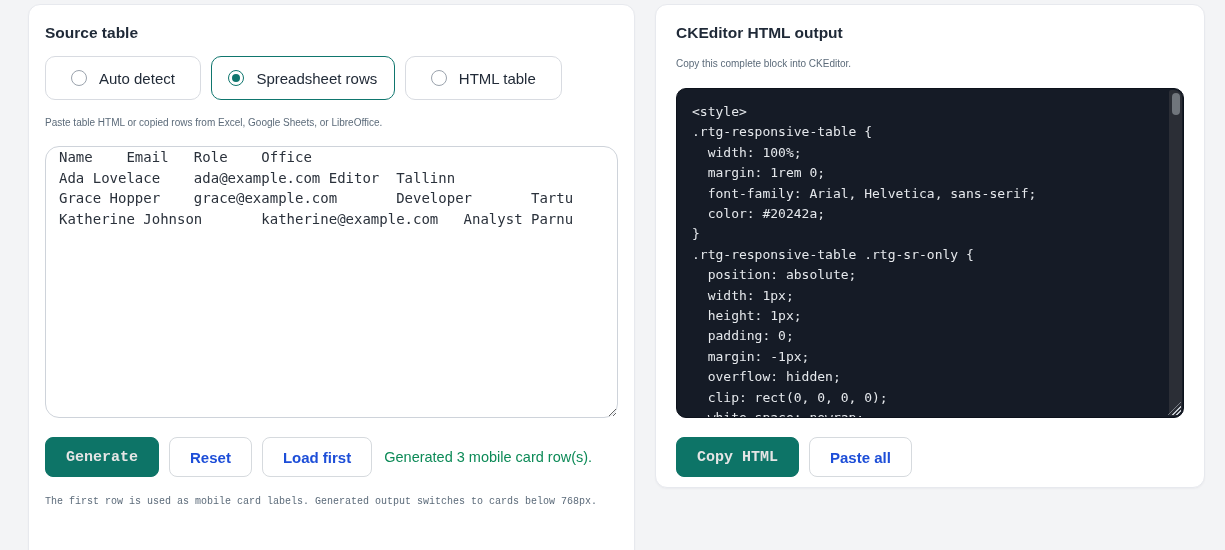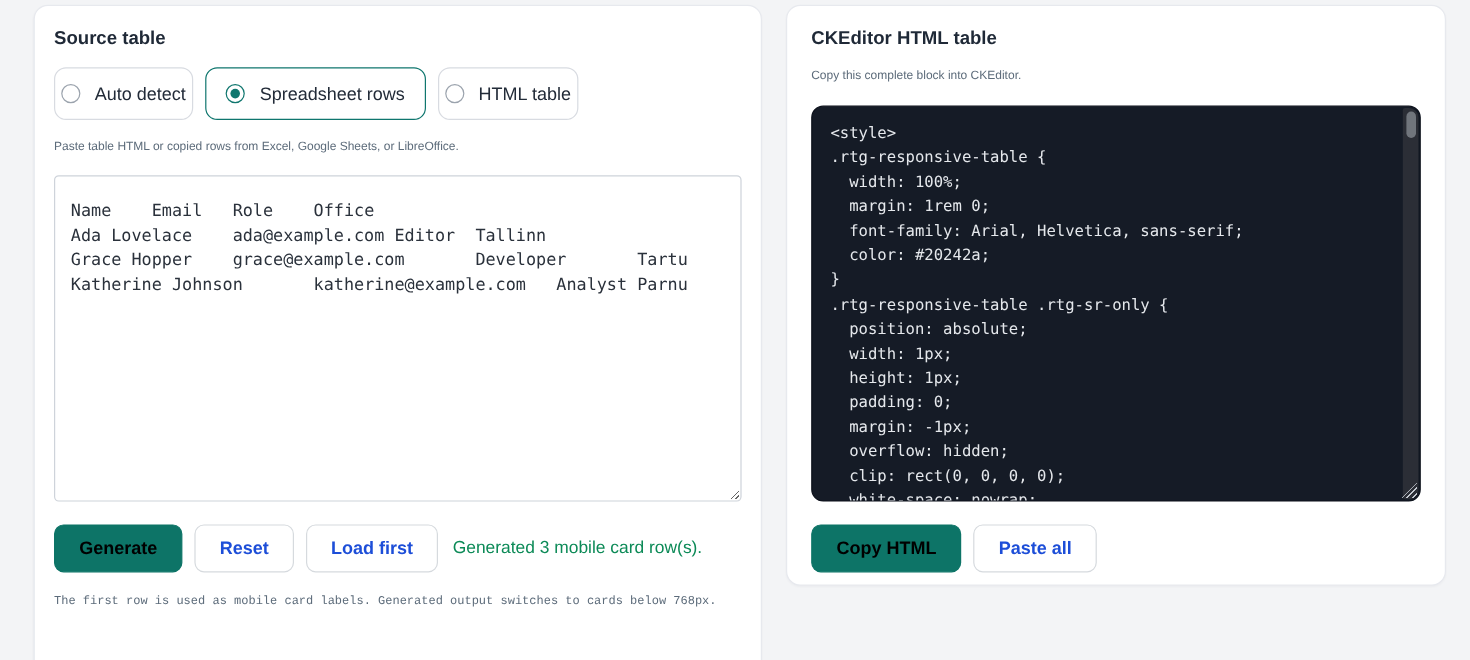--- a/index.html
+++ b/index.html
@@ -30,42 +30,42 @@
   .muted {
     margin: 13px 0 0 0;
     font-size: 10px; line-height: 20px;
     color: #5c6b7a;
   }
 
   
   .modes { display: flex; gap: 10px; margin-top: 13px; }
   .pill {
     display: inline-flex; align-items: center; gap: 12px;
-    height: 44px; padding: 0 5px;
+    height: 44px; padding: 0 25px;
     border: 1px solid #d8dbe1; border-radius: 10px;
     background: #fff; cursor: pointer;
     font-size: 15px; color: #222b38; white-space: nowrap;
   }
   .pill .radio {
     width: 16px; height: 16px; border-radius: 50%;
     border: 1.5px solid #9ba3ad; background: #fff;
     display: inline-flex; align-items: center; justify-content: center;
     flex: 0 0 auto;
   }
   .pill .radio .dot { width: 8px; height: 8px; border-radius: 50%; background: transparent; }
   .pill.selected { border: 1.5px solid var(--accent_border, #0f766e); padding: 0 16.5px; }
   .pill.selected .radio { border-color: var(--accent_border, #0f766e); }
   .pill.selected .radio .dot { background: var(--accent_border, #0f766e); }
 
   
   textarea.source-input {
     display: block; margin-top: 13px;
     width: 100%; height: 272px;
-    padding: 19px 13px;
-    border: 1px solid #ced3da; border-radius: 4px;
+    padding: 0 13px;
+    border: 1px solid #ced3da; border-radius: 14px;
     font-family: "DejaVu Sans Mono", monospace;
     font-size: 14px; line-height: 20.5px;
     color: #2a313b; background: #fff;
     white-space: pre; overflow: auto;
     tab-size: 8; -moz-tab-size: 8;
     resize: both; outline: none;
   }
 
   
   .actions { display: flex; align-items: center; gap: 10px; margin-top: 19px; }
@@ -73,21 +73,22 @@
     height: 40px; padding: 0 20px;
     border-radius: 8px; border: 1px solid #d6dade;
     background: #fff; color: #1d4ed8;
     font-family: "Liberation Sans", sans-serif;
     font-size: 15px; font-weight: 700;
     cursor: pointer; white-space: nowrap;
   }
   .btn.primary {
     background: var(--accent, #0d7467);
     border-color: var(--accent, #0d7467);
-    color: #000000;
+    color: #e5e5e5;
+    font-family: Liberation Mono, monospace;
   }
   .status {
     margin-left: 2px;
     font-size: 14.5px;
     color: var(--status_green, #0c8a57);
   }
   .footnote {
     margin: 14px 0 0 0;
     font-size: 10px; line-height: 22px;
     color: #5c6b7a; max-width: 573px; font-family: Liberation Mono, monospace;
@@ -163,21 +164,21 @@
       <button class="btn primary">Generate</button>
       <button class="btn">Reset</button>
       <button class="btn">Load first</button>
       <span class="status">Generated 3 mobile card row(s).</span>
     </div>
 
     <p class="footnote">The first row is used as mobile card labels. Generated output switches to cards below 768px.</p>
   </section>
 
   <section class="card output">
-    <h2 class="panel-title">CKEditor HTML table</h2>
+    <h2 class="panel-title">CKEditor HTML output</h2>
     <p class="muted" style="margin-top:11px;">Copy this complete block into CKEditor.</p>
 
     <div class="code-wrap">
       <textarea class="code-output" readonly="" spellcheck="false" style="">&lt;style&gt;
 .rtg-responsive-table {
   width: 100%;
   margin: 1rem 0;
   font-family: Arial, Helvetica, sans-serif;
   color: #20242a;
 }

